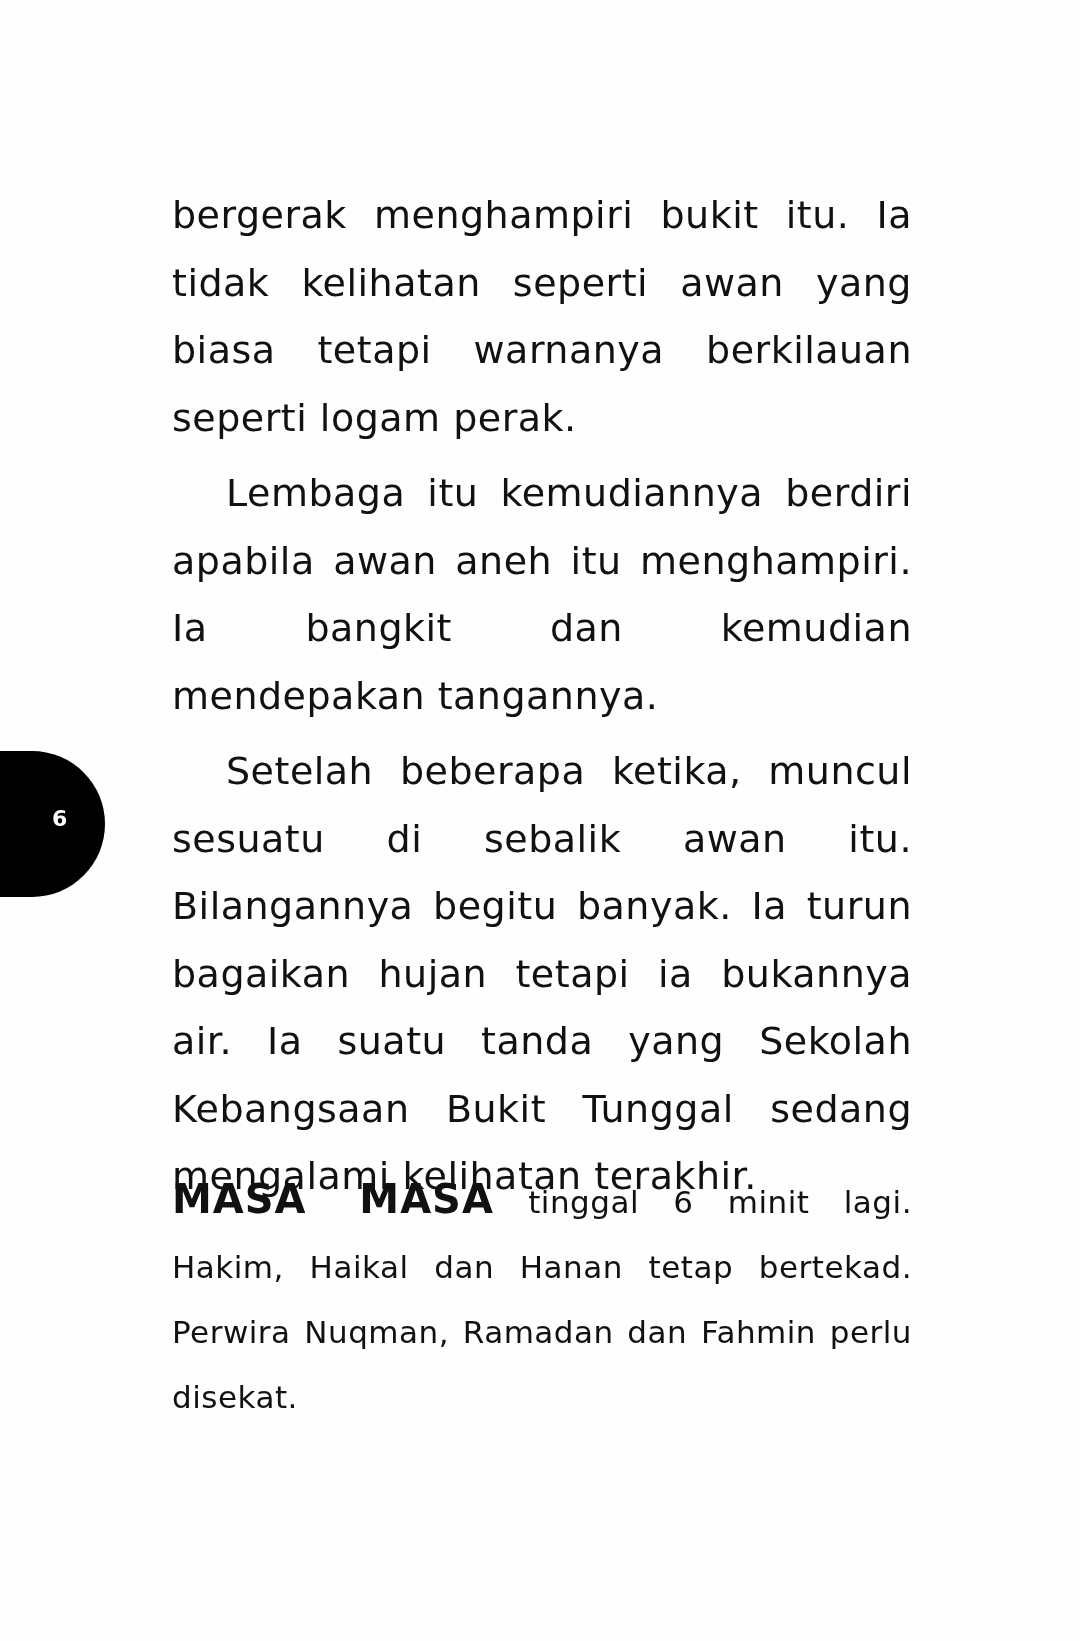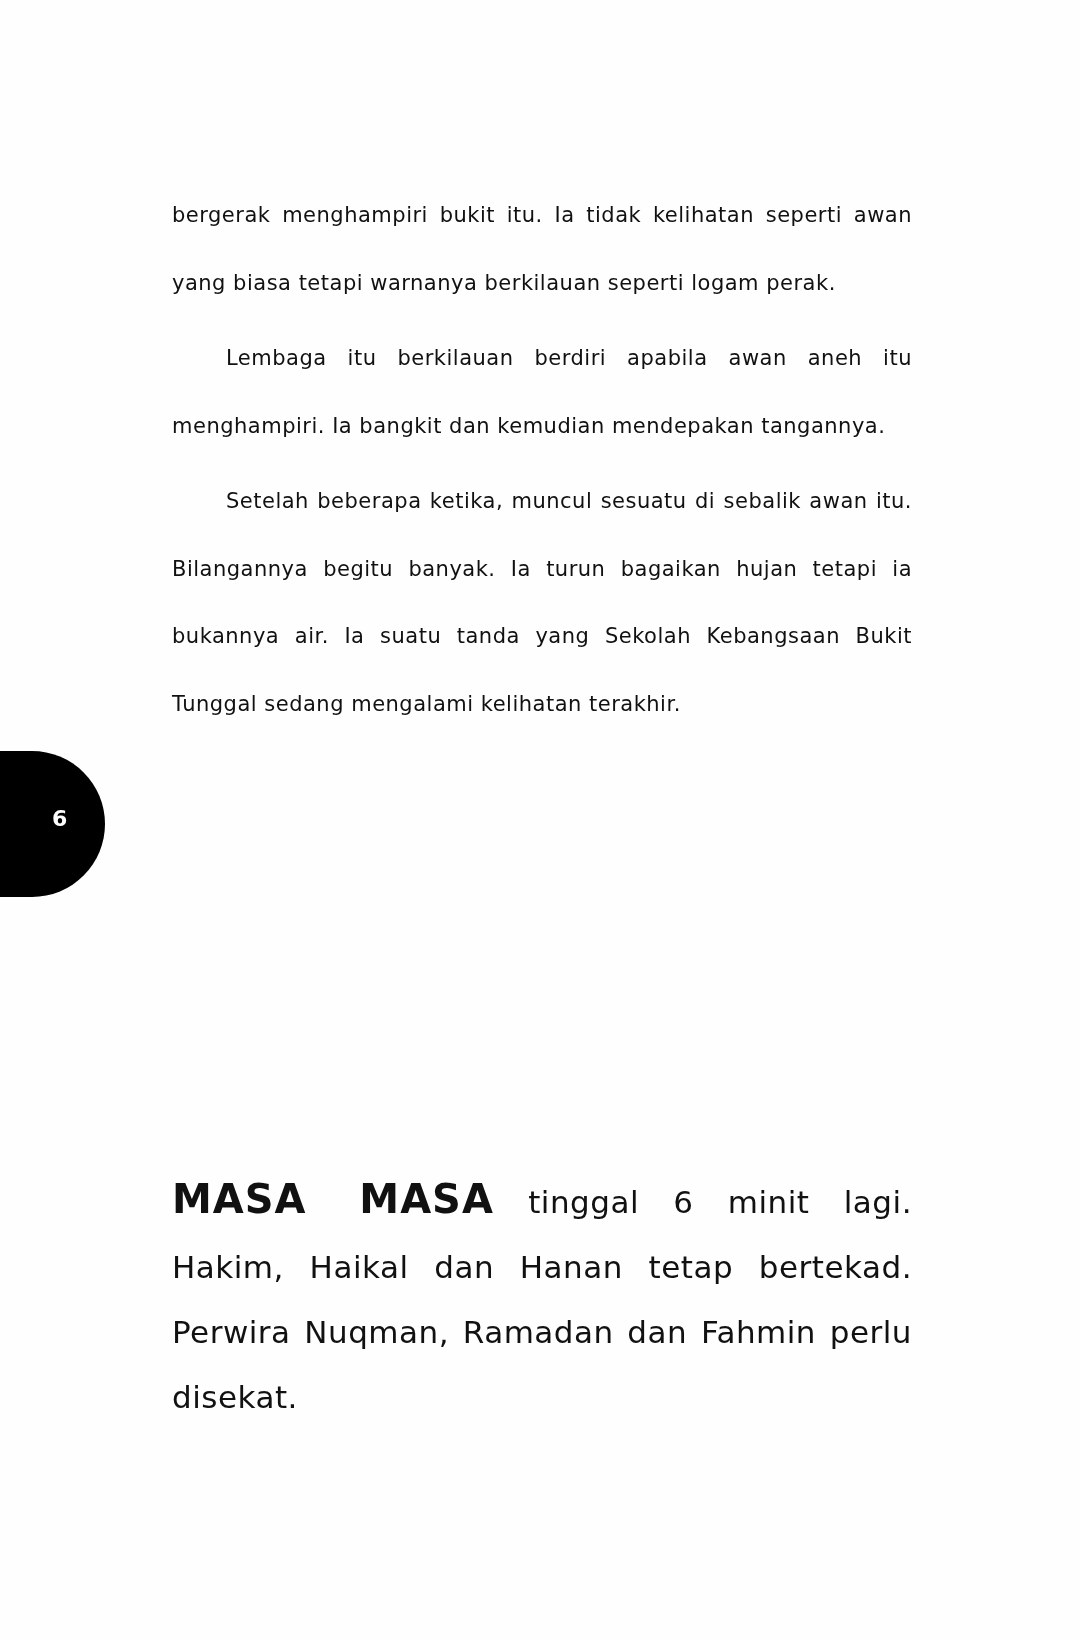--- a/index.html
+++ b/index.html
@@ -1,32 +1,32 @@
 <!DOCTYPE html>
 <html><head>
   <meta charset="utf-8">
   <style>
     html, body { margin:0; padding:0; background:#ffffff; }
     body { width:1080px; height:1641px; position:relative; overflow:hidden; font-family:"DejaVu Sans", sans-serif; color:#111111; }
     .page { position:absolute; inset:0; background:#fefefe; }
-    .text-block { position:absolute; left:172px; width:740px; font-size:21px; line-height:67.5px; letter-spacing:0.5px; }
+    .text-block { position:absolute; left:172px; width:740px; font-size:38px; line-height:67.5px; letter-spacing:0.5px; }
     .para { margin:0 0 8px 0; text-align:justify; text-align-last:left; }
     .para.indent { text-indent:54px; }
     .block2 { position:absolute; left:172px; top:1167px; width:740px; font-size:31px; line-height:65px; letter-spacing:0.5px; }
     .lead { font-family:"DejaVu Sans", sans-serif; font-weight:bold; font-size:40px; letter-spacing:1px; word-spacing:14px; }
     .tab { position:absolute; left:-40px; top:751px; width:145px; height:146px; background:#000; border-radius:0 73px 73px 0; }
     .tab-num { position:absolute; left:52px; top:806px; color:#fff; font-weight:bold; font-size:22px; font-family:"DejaVu Sans", sans-serif; }
   </style>
 </head>
 <body>
 
 <div class="page">
   <div class="text-block" style="top:182px;">
     <p class="para">bergerak menghampiri bukit itu. Ia tidak kelihatan seperti awan yang biasa tetapi warnanya berkilauan seperti logam perak.</p>
-    <p class="para indent">Lembaga itu berkilauan berdiri apabila awan aneh itu menghampiri. Ia bangkit dan kemudian mendepakan tangannya.</p>
+    <p class="para indent">Lembaga itu kemudiannya berdiri apabila awan aneh itu menghampiri. Ia bangkit dan kemudian mendepakan tangannya.</p>
     <p class="para indent">Setelah beberapa ketika, muncul sesuatu di sebalik awan itu. Bilangannya begitu banyak. Ia turun bagaikan hujan tetapi ia bukannya air. Ia suatu tanda yang Sekolah Kebangsaan Bukit Tunggal sedang mengalami kelihatan terakhir.</p>
   </div>
 
   <div class="block2">
     <p class="para" style="margin:0;"><span class="lead">MASA MASA</span><span> tinggal 6 minit lagi. Hakim, Haikal dan Hanan tetap bertekad. Perwira Nuqman, Ramadan dan Fahmin perlu disekat.</span></p>
   </div>
 
   <div class="tab"></div>
   <div class="tab-num">6</div>
 </div>

